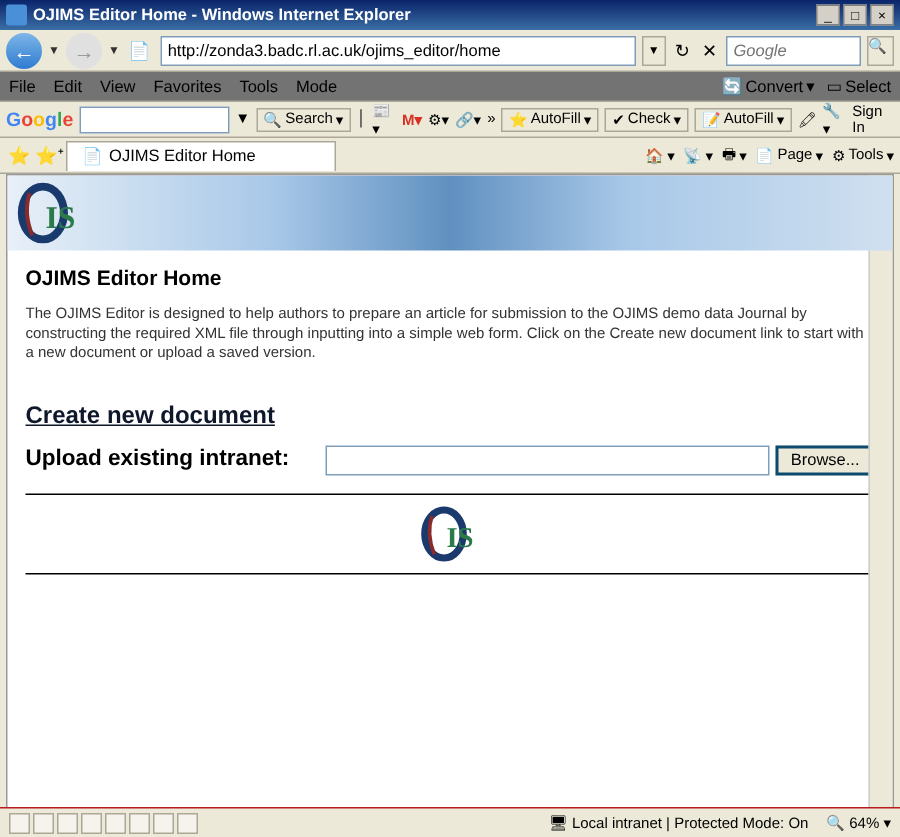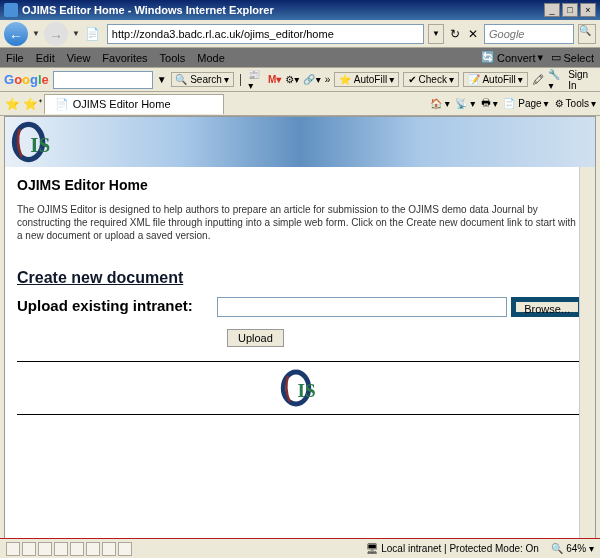--- a/index.html
+++ b/index.html
@@ -51,21 +51,21 @@
 .logo { width: 44px; height: 44px; position: relative; }
 .logo-svg { width: 100%; height: 100%; }
 .page-body { padding: 10px 12px; }
 .h1 { font-size: 14px; font-weight: bold; margin-bottom: 10px; }
 .desc { font-size: 10px; color: #333; line-height: 1.3; margin-bottom: 27px; }
 .newdoc { color: #0f172a; font-size: 16px; font-weight: bold; text-decoration: underline; display: block; margin-bottom: 10px; }
 .upload-row { display: flex; align-items: flex-start; gap: 20px; margin-bottom: 12px; }
 .upload-label { font-size: 15px; font-weight: bold; width: 180px; }
 .upload-field { flex: 1; display: flex; gap: 4px; align-items: center; }
 .file-input { flex: 1; height: 20px; border: 1px solid #7f9db9; background: white; }
-.browse-btn { padding: 1px 8px; background: #ece9d8; border: 5px solid #0c4a6e; font-size: 11px; height: 20px; }
+.browse-btn { padding: 1px 8px; background: #ece9d8; border: 2px solid #0c4a6e; font-size: 11px; height: 20px; }
 .upload-btn-row { padding-left: 210px; margin-bottom: 14px; }
 .upload-btn { padding: 2px 10px; background: #ece9d8; border: 1px solid #999; font-size: 11px; }
 .hr { border: none; border-top: 1px solid #000; margin: 0; }
 .footer-logo { display: flex; justify-content: center; padding: 6px 0; }
 .footer-logo .logo { width: 50px; height: 40px; }
 
 
 .statusbar { position: absolute; bottom: 0; left: 0; right: 0; height: 20px; background: #ece9d8; border-top: 1px solid #b91c1c; display: flex; align-items: center; padding: 0 6px; font-size: 10px; gap: 10px; }
 .status-segs { display: flex; gap: 2px; }
 .status-seg { width: 14px; height: 14px; border: 1px solid #aca899; background: #f5f3eb; }
@@ -205,23 +205,20 @@
     <div class="h1">OJIMS Editor Home</div>
     <div class="desc">The OJIMS Editor is designed to help authors to prepare an article for submission to the OJIMS demo data Journal by constructing the required XML file through inputting into a simple web form. Click on the Create new document link to start with a new document or upload a saved version.</div>
     <a class="newdoc">Create new document</a>
     <div class="upload-row">
       <div class="upload-label">Upload existing intranet:</div>
       <div class="upload-field">
         <input class="file-input" style="">
         <button class="browse-btn">Browse...</button>
       </div>
     </div>
-    <div class="upload-btn-row">
-      <button class="upload-btn">Upload</button>
-    </div>
     <hr class="hr">
     <div class="footer-logo">
       <div class="logo">
         <svg class="logo-svg" viewBox="0 0 50 50">
           <ellipse cx="20" cy="25" rx="16" ry="20" fill="none" stroke="#1a3a6e" stroke-width="6"></ellipse>
           <text x="22" y="36" font-size="24" font-weight="bold" fill="#2a7a4a" font-family="serif">IS</text>
           <path d="M 10 10 Q 5 25 12 42" fill="none" stroke="#8a2a2a" stroke-width="3"></path>
         </svg>
       </div>
     </div>

